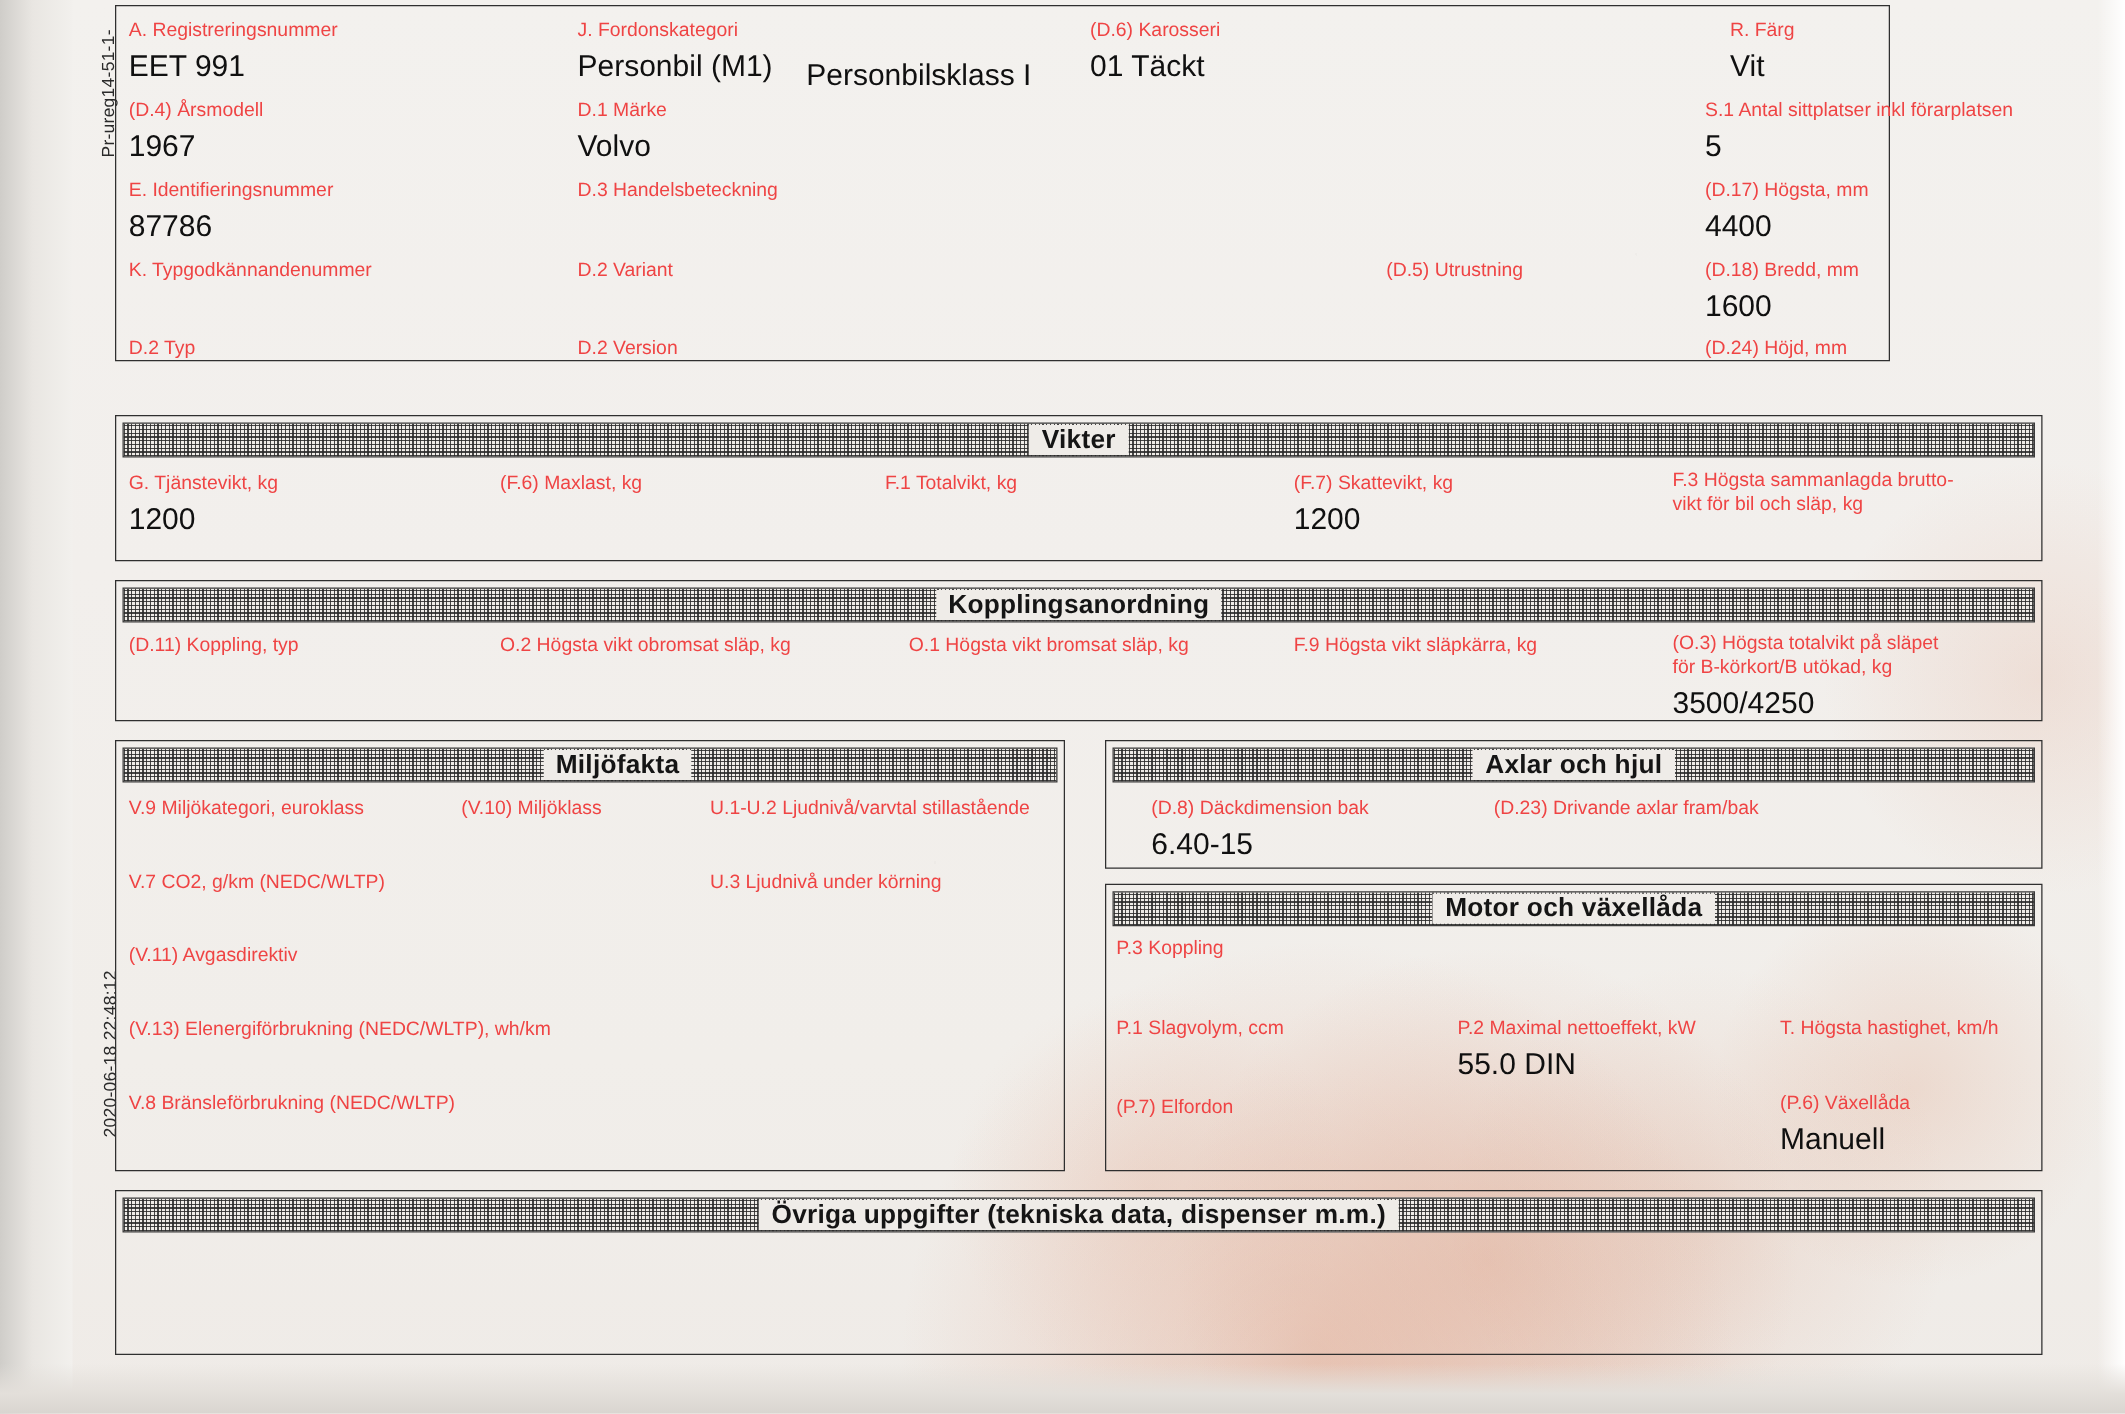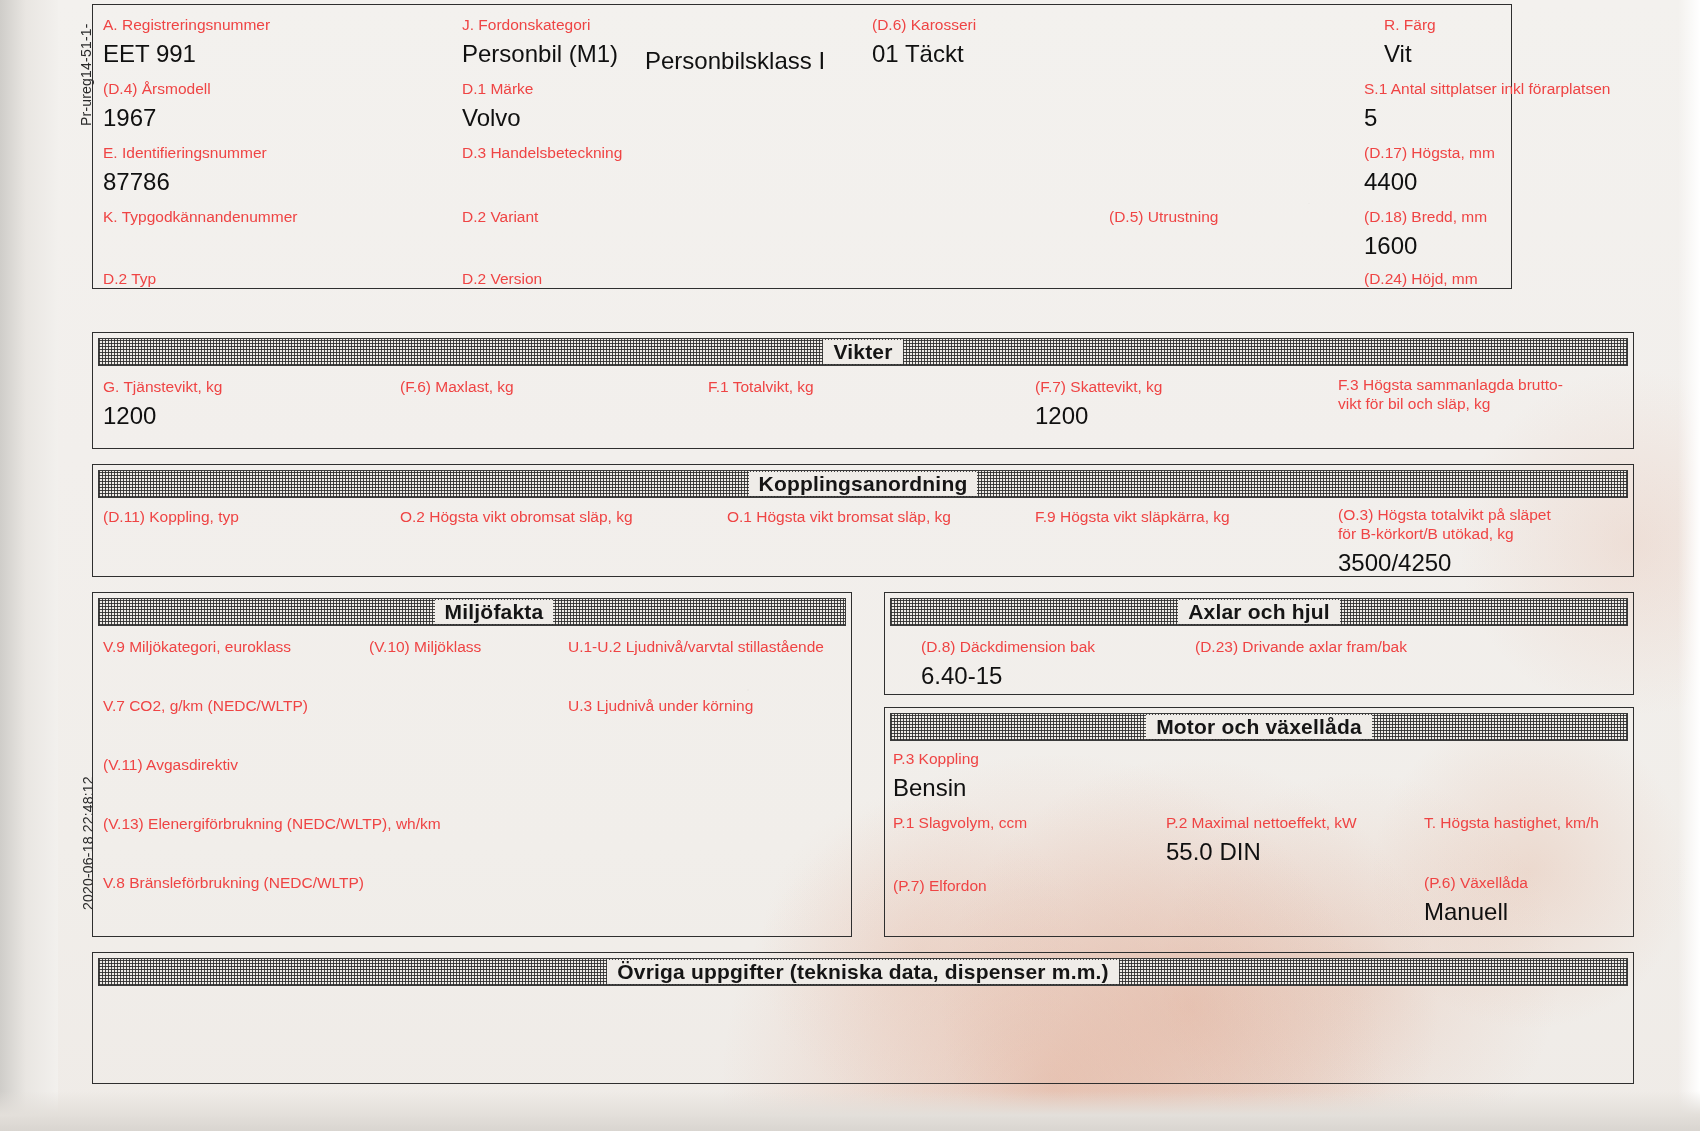--- a/index.html
+++ b/index.html
@@ -297,21 +297,20 @@
   <div class="lbl">(D.23) Drivande axlar fram/bak</div>
 </div>
 
 <div class="box" style="left:884px; top:707px; width:750px; height:230px;"></div>
 <div class="hdr" style="left:890px; top:713px; width:738px; height:28px;">
   <span>Motor och växellåda</span>
 </div>
 
 <div class="fld" style="left:893px; top:750px; width:280px;">
   <div class="lbl">P.3 Koppling</div>
-  <div class="val big">Bensin</div>
 </div>
 
 <div class="fld" style="left:893px; top:814px; width:230px;">
   <div class="lbl">P.1 Slagvolym, ccm</div>
 </div>
 <div class="fld" style="left:1166px; top:814px; width:250px;">
   <div class="lbl">P.2 Maximal nettoeffekt, kW</div>
   <div class="val big">55.0 DIN</div>
 </div>
 <div class="fld" style="left:1424px; top:814px; width:250px;">

